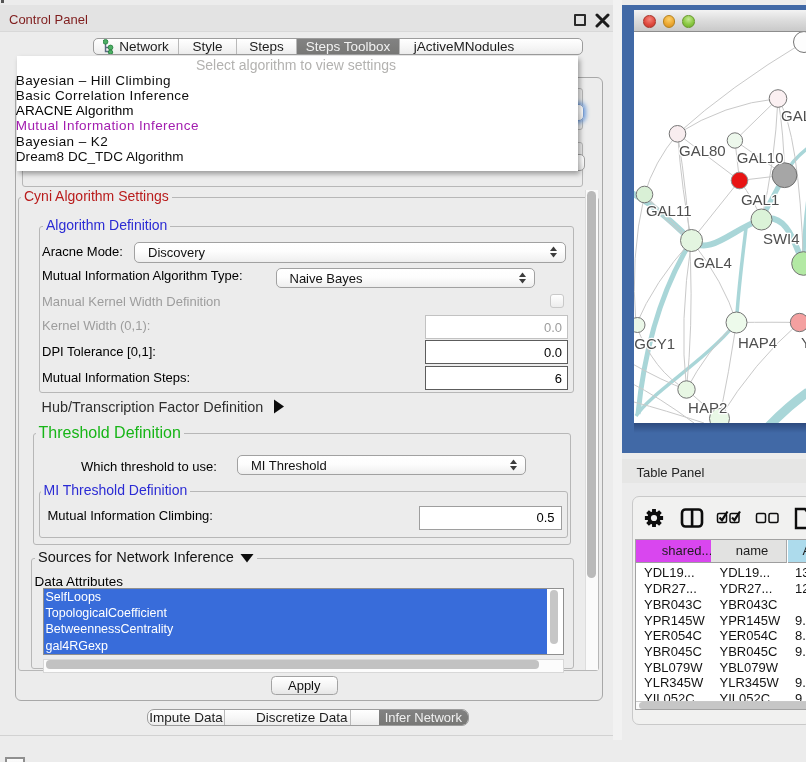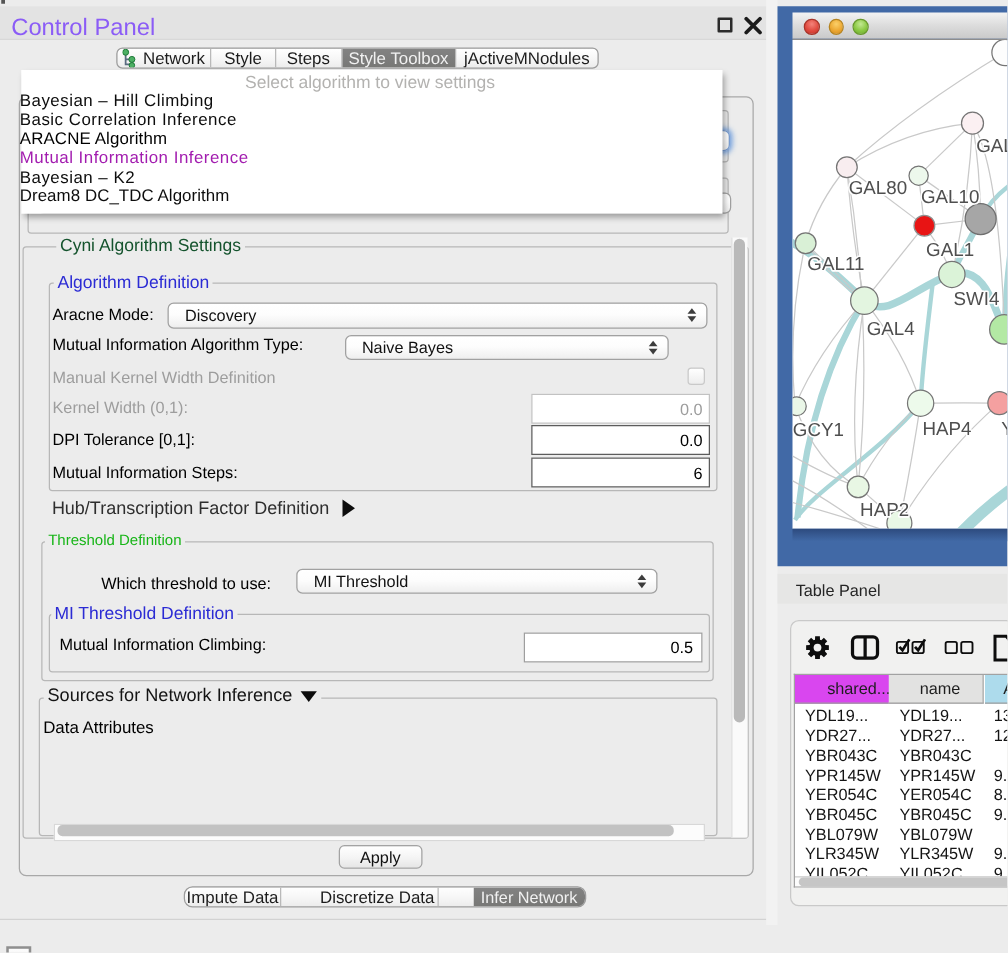--- a/index.html
+++ b/index.html
@@ -22,48 +22,48 @@
 .seg .s:last-child { border-right:none; }
 .seg .sel { background:linear-gradient(#828282,#787876); color:#f1f1f1; }
 </style>
 </head>
 <body>
 <div class="abs" style="left:1px;top:0;width:3px;height:3px;background:#555;"></div>
 
 <div class="abs" id="cp" style="left:0;top:5px;width:613px;height:731px;background:#ececec;border-bottom:1px solid #d2d2d2;">
 
   <div class="abs" style="left:0;top:0;width:100%;height:27px;background:#e3e3e3;border-bottom:1px solid #d8d8d8;"></div>
-  <div class="lbl" style="left:9px;top:7px;font-size:19px;color:#8b5cf6;">Control Panel</div>
+  <div class="lbl" style="left:9px;top:7px;font-size:13px;color:#7f1d1d;">Control Panel</div>
   <div class="abs" style="left:573.5px;top:8.5px;width:12px;height:12px;border:2px solid #2b2b2b;border-radius:1px;"></div>
   <svg class="abs" style="left:595px;top:7.5px;" width="15" height="15" viewBox="0 0 15 15">
     <path d="M2 2 L13 13 M13 2 L2 13" stroke="#1b1b1b" stroke-width="3" stroke-linecap="round"></path>
   </svg>
 
-  <div class="seg" style="left:93px;top:32.5px;width:386px;height:17px;">
+  <div class="seg" style="left:93px;top:32.5px;width:490px;height:17px;">
     <div class="s" style="width:85px;"><svg width="11" height="15" viewBox="0 0 11 15" style="margin-right:5px;">
           <path d="M2.5 4 L2.5 12.5 L6 12.5 M2.5 8.5 L5.5 8.5" stroke="#5a6b80" stroke-width="1.4" fill="none"></path>
           <circle cx="2.5" cy="2.8" r="2.4" fill="#4caf63" stroke="#1e7a38" stroke-width="0.8"></circle>
           <circle cx="7.5" cy="8.5" r="2.4" fill="#4caf63" stroke="#1e7a38" stroke-width="0.8"></circle>
           <circle cx="7.5" cy="13.2" r="2.2" fill="#4caf63" stroke="#1e7a38" stroke-width="0.8"></circle>
         </svg>Network</div>
     <div class="s" style="width:58px;">Style</div>
     <div class="s" style="width:60px;">Steps</div>
-    <div class="s sel" style="width:103px;">Style Toolbox</div>
+    <div class="s sel" style="width:103px;">Steps Toolbox</div>
     <div class="s" style="width:128px;">jActiveMNodules</div>
   </div>
 
   <div class="abs" style="left:15px;top:72px;width:588px;height:624px;border:1px solid #a8a8a8;border-radius:6px;"></div>
 
   <div class="grp" style="left:22px;top:83px;width:561px;height:42px;"></div>
   <div class="combo" style="left:30px;top:99px;width:554px;height:17px;box-shadow:0 0 4px 2px rgba(100,150,220,0.85);border-color:#7a9fd4;"></div>
   <div class="grp" style="left:22px;top:137px;width:561px;height:45px;"></div>
   <div class="combo" style="left:30px;top:148.5px;width:555px;height:17px;"></div>
 
   <div class="grp" style="left:18px;top:191.5px;width:580.5px;height:474.5px;border-radius:3px;"></div>
-  <div class="gtitle" style="left:21px;top:184.5px;font-size:14px;color:#14532d;margin-left:24px;">Cyni Algorithm Settings</div>
+  <div class="gtitle" style="left:21px;top:184.5px;font-size:14px;color:#b91c1c;">Cyni Algorithm Settings</div>
 
   <div class="abs" style="left:585px;top:184.5px;width:12.5px;height:480px;background:#fafafa;border-left:1px solid #dddddd;"></div>
   <div class="abs" style="left:586.5px;top:185.5px;width:9.5px;height:387px;background:#b9b9b9;border-radius:5px;"></div>
 
   <div class="grp" style="left:38.5px;top:220.5px;width:535px;height:167px;"></div>
   <div class="gtitle" style="left:43px;top:213.5px;font-size:14px;color:#2b2bd4;">Algorithm Definition</div>
 
   <div class="lbl bold" style="left:42px;top:239px;font-size:13px;">Aracne Mode:</div>
   <div class="combo" style="left:134px;top:237px;width:432px;height:20.5px;">
     <span class="ctext">Discovery</span>
@@ -93,21 +93,21 @@
 
   <div class="lbl bold" style="left:42px;top:365px;font-size:13px;">Mutual Information Steps:</div>
   <div class="tfield" style="left:424.5px;top:361px;width:143.5px;height:23.5px;border:1px solid #5c5c5c;color:#000;padding:4px 5px 0 0;">6</div>
 
   <div class="lbl" style="left:41.5px;top:393.5px;font-size:14.4px;color:#2e2e2e;">Hub/Transcription Factor Definition</div>
   <svg class="abs" style="left:272px;top:394px;" width="13" height="15" viewBox="0 0 13 15">
       <path d="M2 0.5 L12 7.5 L2 14.5 Z" fill="#0c0c0c"></path>
     </svg>
 
   <div class="grp" style="left:33px;top:428px;width:537.5px;height:111.5px;"></div>
-  <div class="gtitle" style="left:35.5px;top:421px;font-size:12px;color:#17b517;">Threshold Definition</div>
+  <div class="gtitle" style="left:35.5px;top:421px;font-size:16px;color:#17b517;">Threshold Definition</div>
 
   <div class="lbl bold" style="left:81px;top:454px;font-size:13px;">Which threshold to use:</div>
   <div class="combo" style="left:237px;top:449.5px;width:289px;height:20.5px;">
     <span class="ctext">MI Threshold</span>
     <svg class="carrows" viewBox="0 0 9 12">
         <path d="M4.5 0.5 L8 5 L1 5 Z" fill="#3c3c3c"></path>
         <path d="M4.5 11.5 L1 7 L8 7 Z" fill="#3c3c3c"></path>
       </svg>
   </div>
 
@@ -115,20 +115,28 @@
   <div class="gtitle" style="left:40.5px;top:479px;font-size:14px;color:#2b2bd4;">MI Threshold Definition</div>
   <div class="lbl bold" style="left:47.5px;top:502.5px;font-size:13px;">Mutual Information Climbing:</div>
   <div class="tfield" style="left:418.5px;top:500.5px;width:143px;height:24px;border:1px solid #9e9e9e;padding:3.5px 6px 0 0;">0.5</div>
 
   <div class="grp" style="left:31px;top:553px;width:542.5px;height:110.5px;"></div>
   <div class="gtitle" style="left:35px;top:546px;font-size:14.5px;color:#141414;">Sources for Network Inference <svg width="14" height="10" viewBox="0 0 14 10" style="vertical-align:-1px;margin-left:2px;">
         <path d="M0.5 1 L13.5 1 L7 9.5 Z" fill="#0c0c0c"></path>
       </svg></div>
   <div class="lbl bold" style="left:34.5px;top:568.5px;font-size:13.5px;">Data Attributes</div>
 
+  <div class="abs" style="left:43px;top:582.5px;width:521px;height:67.5px;background:#fff;border:1px solid #8f8f8f;">
+    <div class="abs" style="left:0;top:0;width:503px;height:100%;background:#386cda;"></div>
+    <div class="lbl" style="left:1.5px;top:1.3px;font-size:12.5px;color:#fff;">SelfLoops</div>
+    <div class="lbl" style="left:1.5px;top:17.6px;font-size:12.5px;color:#fff;">TopologicalCoefficient</div>
+    <div class="lbl" style="left:1.5px;top:33.9px;font-size:12.5px;color:#fff;">BetweennessCentrality</div>
+    <div class="lbl" style="left:1.5px;top:50.2px;font-size:12.5px;color:#fff;">gal4RGexp</div>
+    <div class="abs" style="left:505.5px;top:1px;width:8.5px;height:54px;background:#c6c6c6;border-radius:4.5px;"></div>
+  </div>
 
   <div class="abs" style="left:43px;top:653.5px;width:521px;height:14px;background:#fcfcfc;border:1px solid #d8d8d8;"></div>
   <div class="abs" style="left:46px;top:655.2px;width:493px;height:8.5px;background:#c2c2c2;border-radius:4px;"></div>
 
   <div class="abs" style="left:271px;top:670.5px;width:66.5px;height:19.5px;border:1px solid #a3a3a3;border-radius:4.5px;background:linear-gradient(#ffffff,#f4f4f4 55%,#e6e6e6);text-align:center;font-size:13px;color:#111;line-height:18px;">Apply</div>
 
   <div class="seg" style="left:146.5px;top:703.5px;width:322px;height:17.5px;border-radius:7px;gap:28px;">
     <div class="s bold" style="width:95px;">Impute Data</div>
     <div class="s bold" style="width:119px;">Discretize Data</div>
     <div class="s sel" style="width:108px;font-size:13px;">Infer Network</div>

